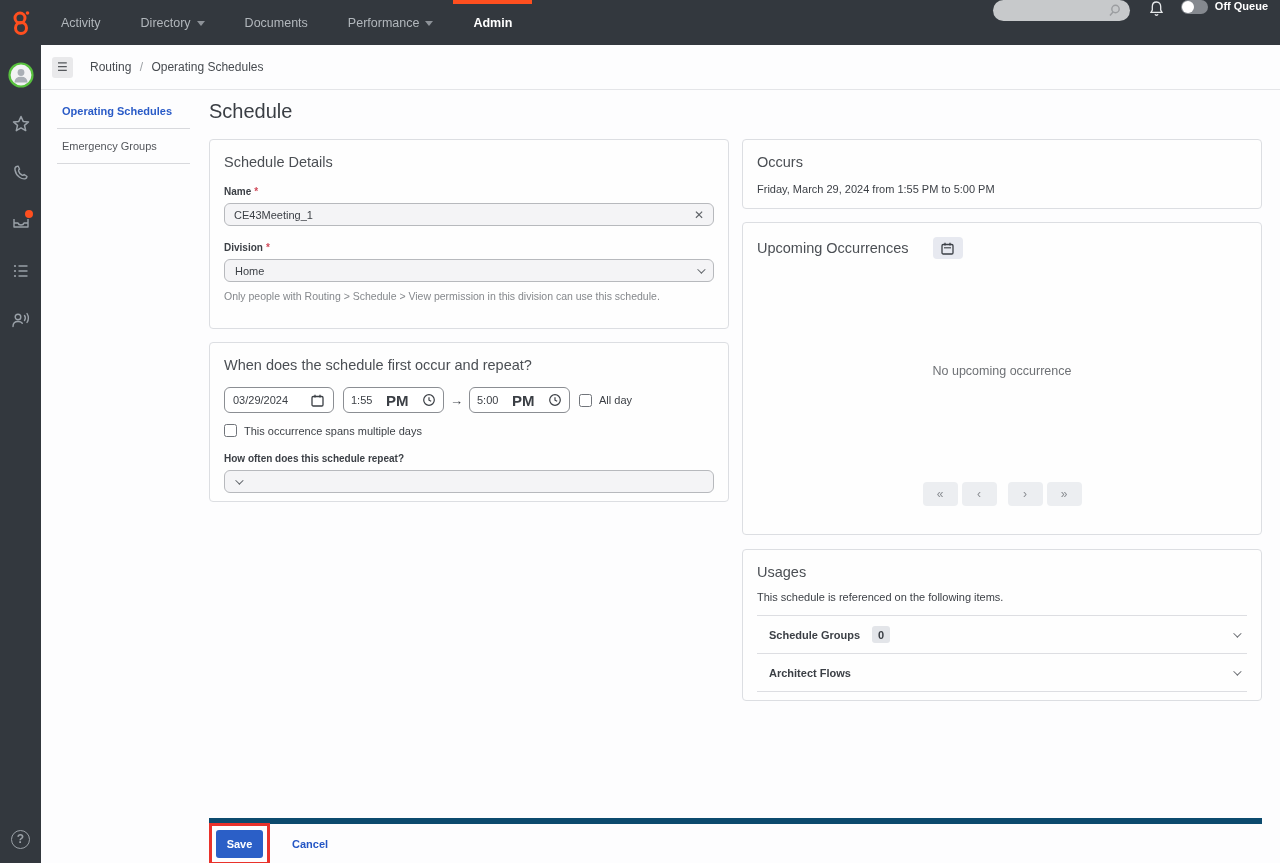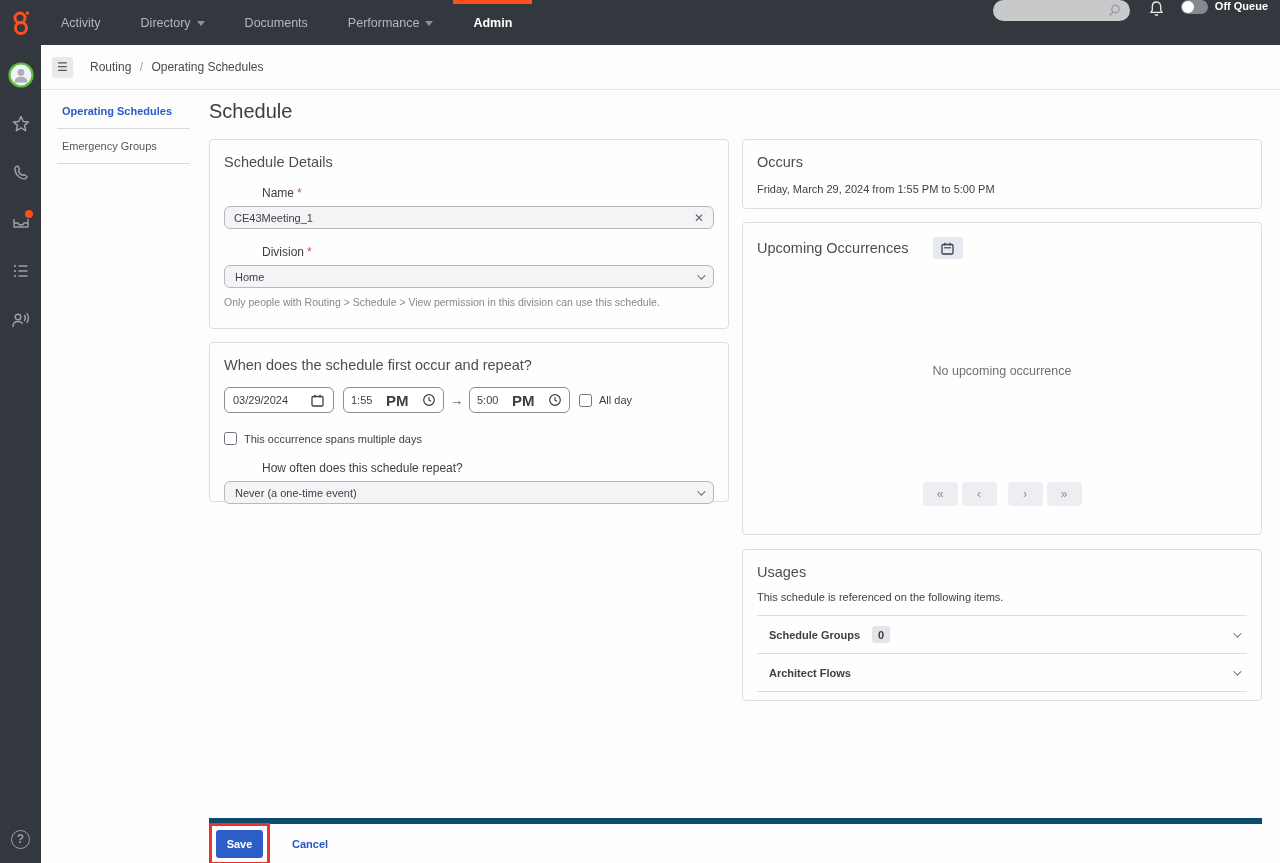--- a/index.html
+++ b/index.html
@@ -59,21 +59,21 @@
   .subnav-item.active { color:#2a5bc7; font-weight:bold; }
   .subnav-div { height:1px; background:#d8d9dd; margin:0 17px 11px 16px; }
 
   .main { flex:1; display:flex; flex-direction:column; padding:0 18px 0 2px; }
   .page-title { font-size:20px; color:#3a3e44; margin:10px 0 16px 0; font-weight:400; }
   .columns { display:flex; gap:13px; }
   .col { width:520px; display:flex; flex-direction:column; }
   .card { background:#fefefe; border:1px solid #dcdee2; border-radius:4px; padding:14px; }
   .card-title { font-size:14.5px; color:#4b4f54; font-weight:400; }
 
-  .field-label { font-size:12px; font-weight:normal; color:#3b3f45; margin-bottom:6px;margin-left:38px; }
+  .field-label { font-size:10px; font-weight:bold; color:#3b3f45; margin-bottom:6px; }
   .req { color:#d04a5a; margin-left:3px; }
   .text-input-wrap { display:flex; align-items:center; height:23px; background:#f4f4f6;
     border:1px solid #b7b9bd; border-radius:6px; padding:0 9px; }
   .text-input-wrap input { flex:1; background:transparent; border:none; outline:none;
     font-size:11px; color:#3b3f45; font-family:inherit; }
   .clear-x { background:none; border:none; color:#5f6368; font-size:12px; cursor:pointer;
     padding:0 0 0 6px; line-height:1; }
   .select-box { display:flex; align-items:center; height:23px; background:#f4f4f6;
     border:1px solid #b7b9bd; border-radius:6px; padding:0 10px; font-size:11px;
     cursor:pointer; }
@@ -89,21 +89,21 @@
   .date-box .grow { flex:1; }
   .time-box { width:101px; height:26px; border:1.5px solid #8b8e93; border-radius:6px;
     background:#fff; display:flex; align-items:center; justify-content:space-between;
     padding:0 7px; font-size:11px; cursor:text; }
   .time-box b { font-size:15px; }
   .arrow-glyph { margin:0 6px; color:#3b3f45; font-size:13px; }
   .gap8 { width:9px; }
   .checkbox { width:13px; height:13px; border:1.5px solid #70747a; border-radius:2.5px;
     background:#fff; cursor:pointer; flex:none; }
   .cb-row { display:flex; align-items:center; gap:7px; font-size:11px; }
-  .mt10 { margin-top:19px; } .mt16 { margin-top:16px; }
+  .mt10 { margin-top:11px; } .mt16 { margin-top:16px; }
 
   .occurs-text { font-size:11px; color:#3b3f45; margin-top:13px; }
 
   .uo-header { display:flex; align-items:center; gap:24px; }
   .cal-btn { width:30px; height:22px; background:#e7e9f0; border:none; border-radius:4px;
     display:flex; align-items:center; justify-content:center; cursor:pointer; }
   .uo-empty { flex:1; display:flex; align-items:center; justify-content:center;
     font-size:12.5px; color:#6e7175; }
   .pager { display:flex; justify-content:center; gap:4px; margin-bottom:14px; }
   .pager button { width:35px; height:24px; background:#eceef1; border:none; border-radius:4px;
@@ -313,21 +313,20 @@
                   <span class="checkbox"></span>
                   <span>All day</span>
                 </div>
               </div>
               <div class="cb-row mt10">
                 <span class="checkbox"></span>
                 <span>This occurrence spans multiple days</span>
               </div>
               <div class="field-label mt16">How often does this schedule repeat?</div>
               <div class="select-box">
-                <span class="grow">Never (a one-time event)</span>
                 <span class="chev"></span>
               </div>
             </section>
           </div>
 
           <div class="col">
 
             <section class="card h70 mb13">
               <h2 class="card-title">Occurs</h2>
               <div class="occurs-text">Friday, March 29, 2024 from 1:55 PM to 5:00 PM</div>

